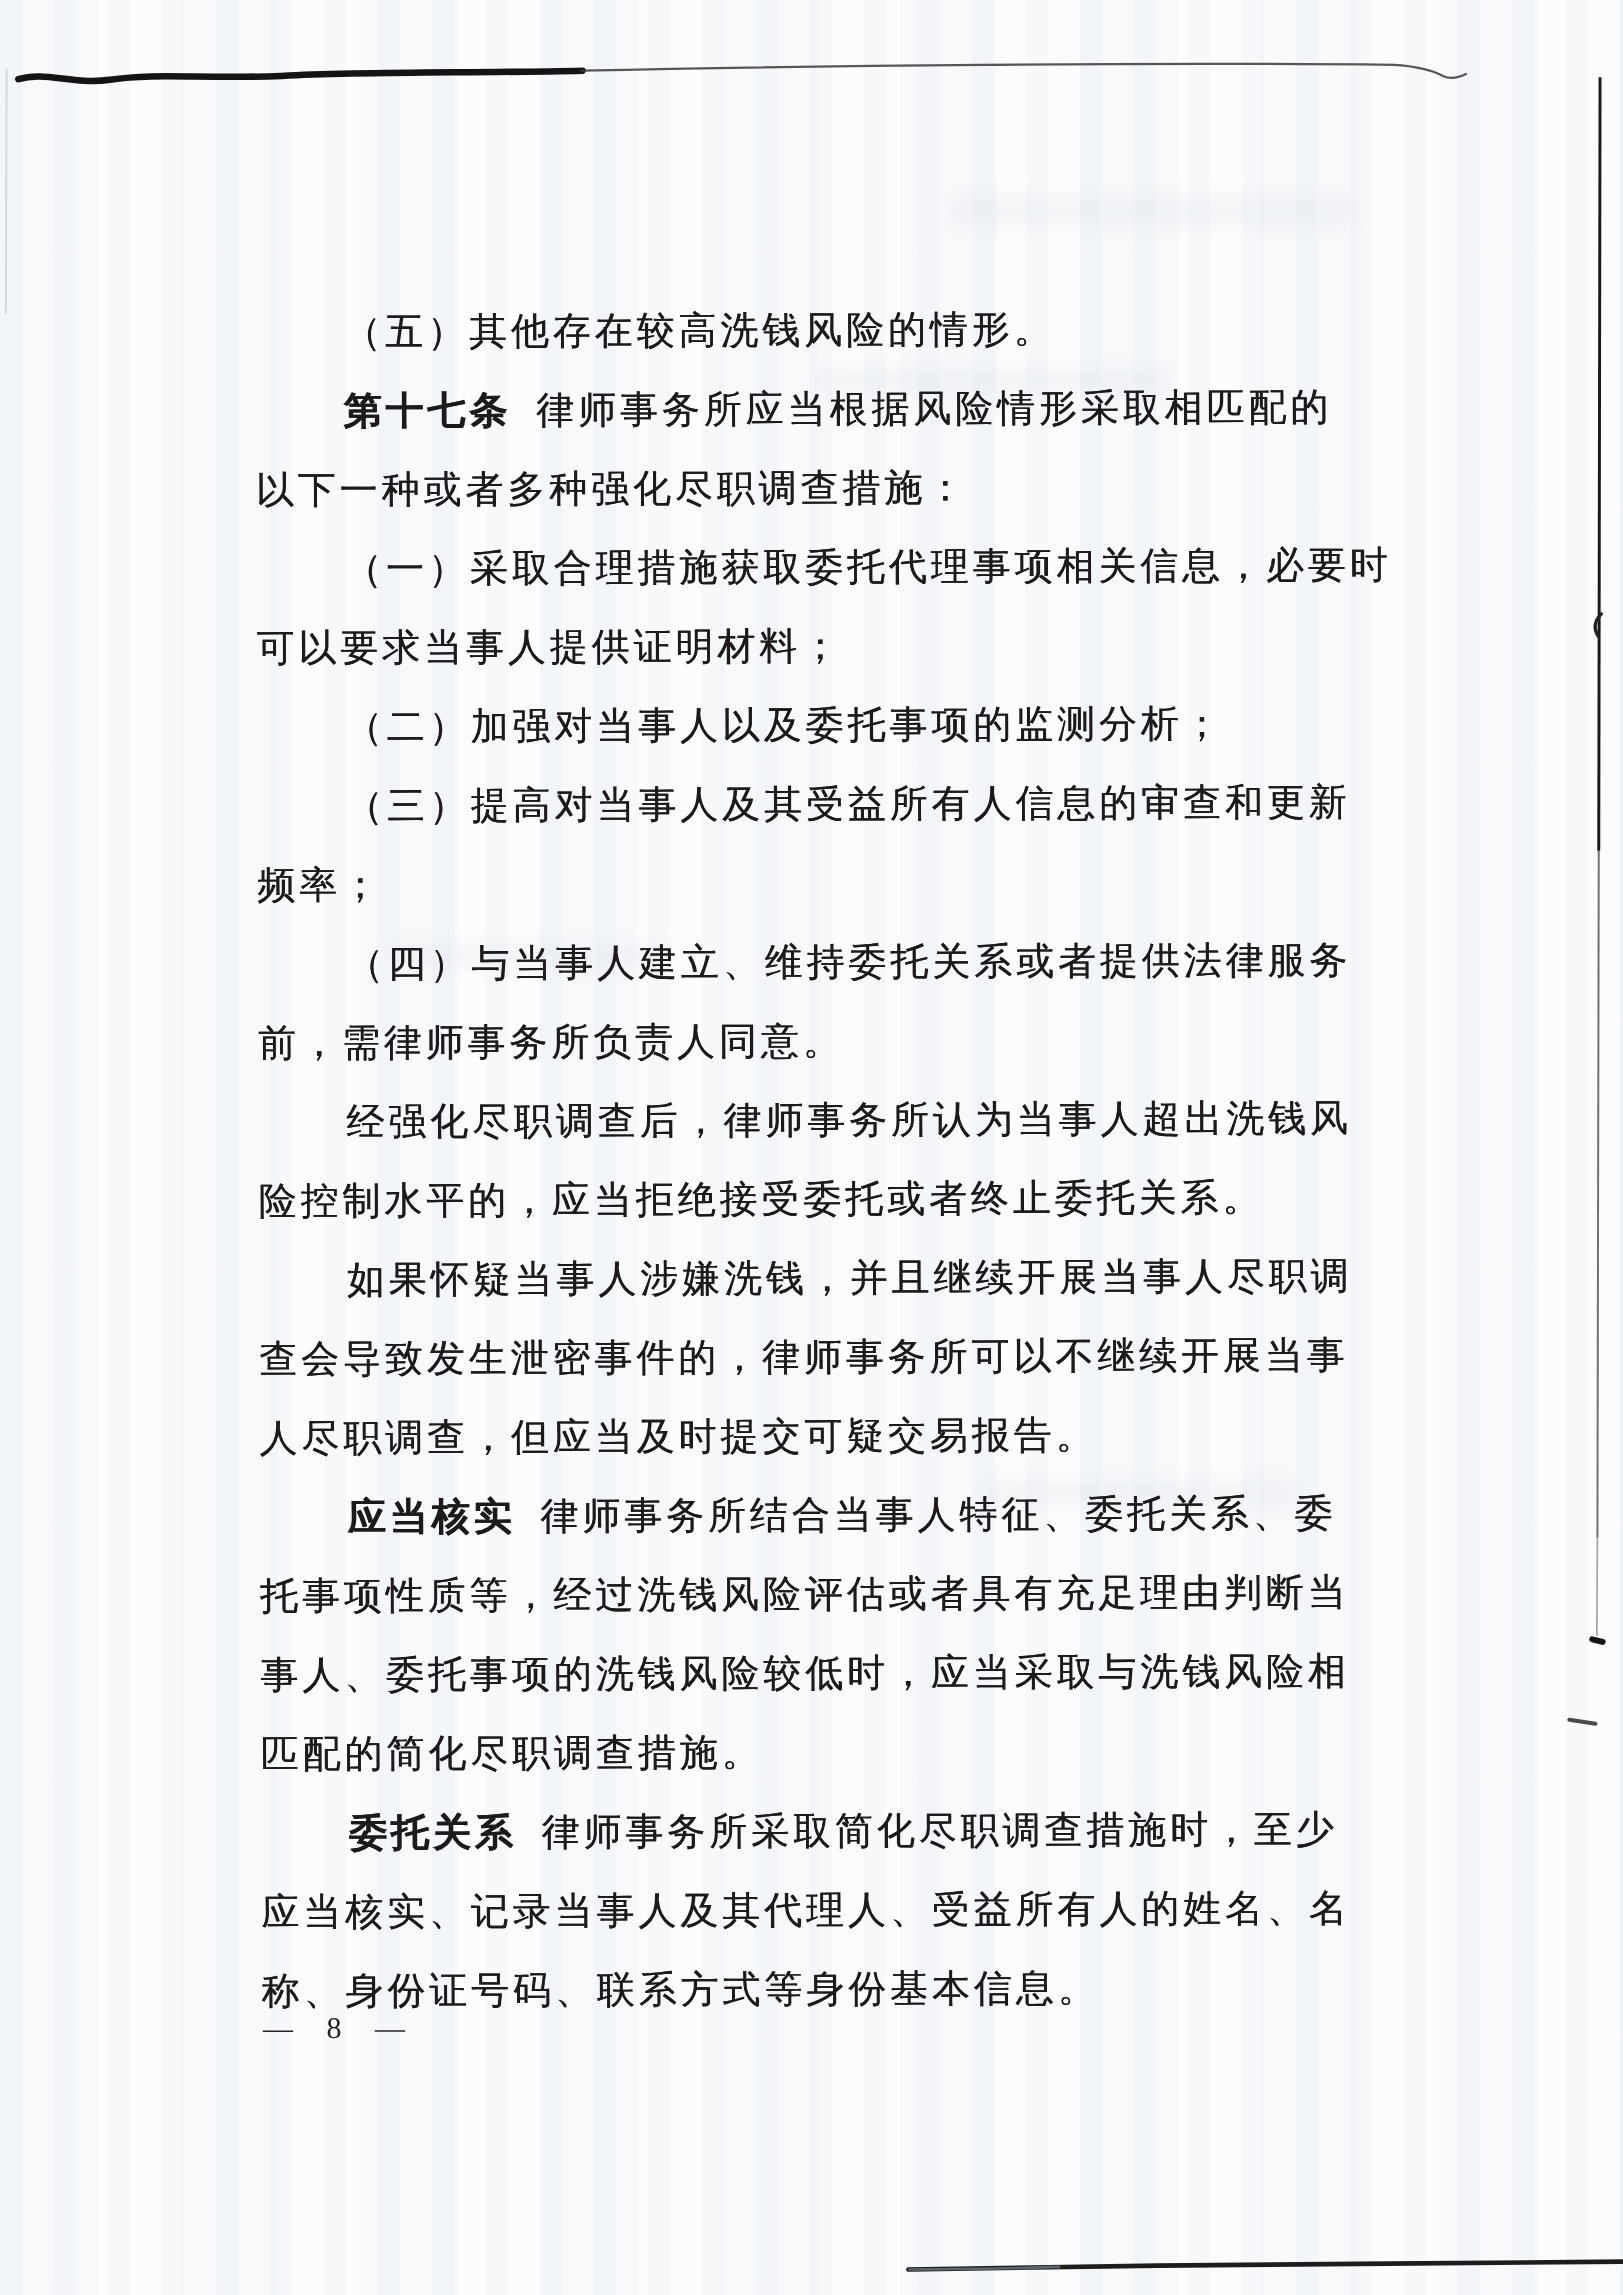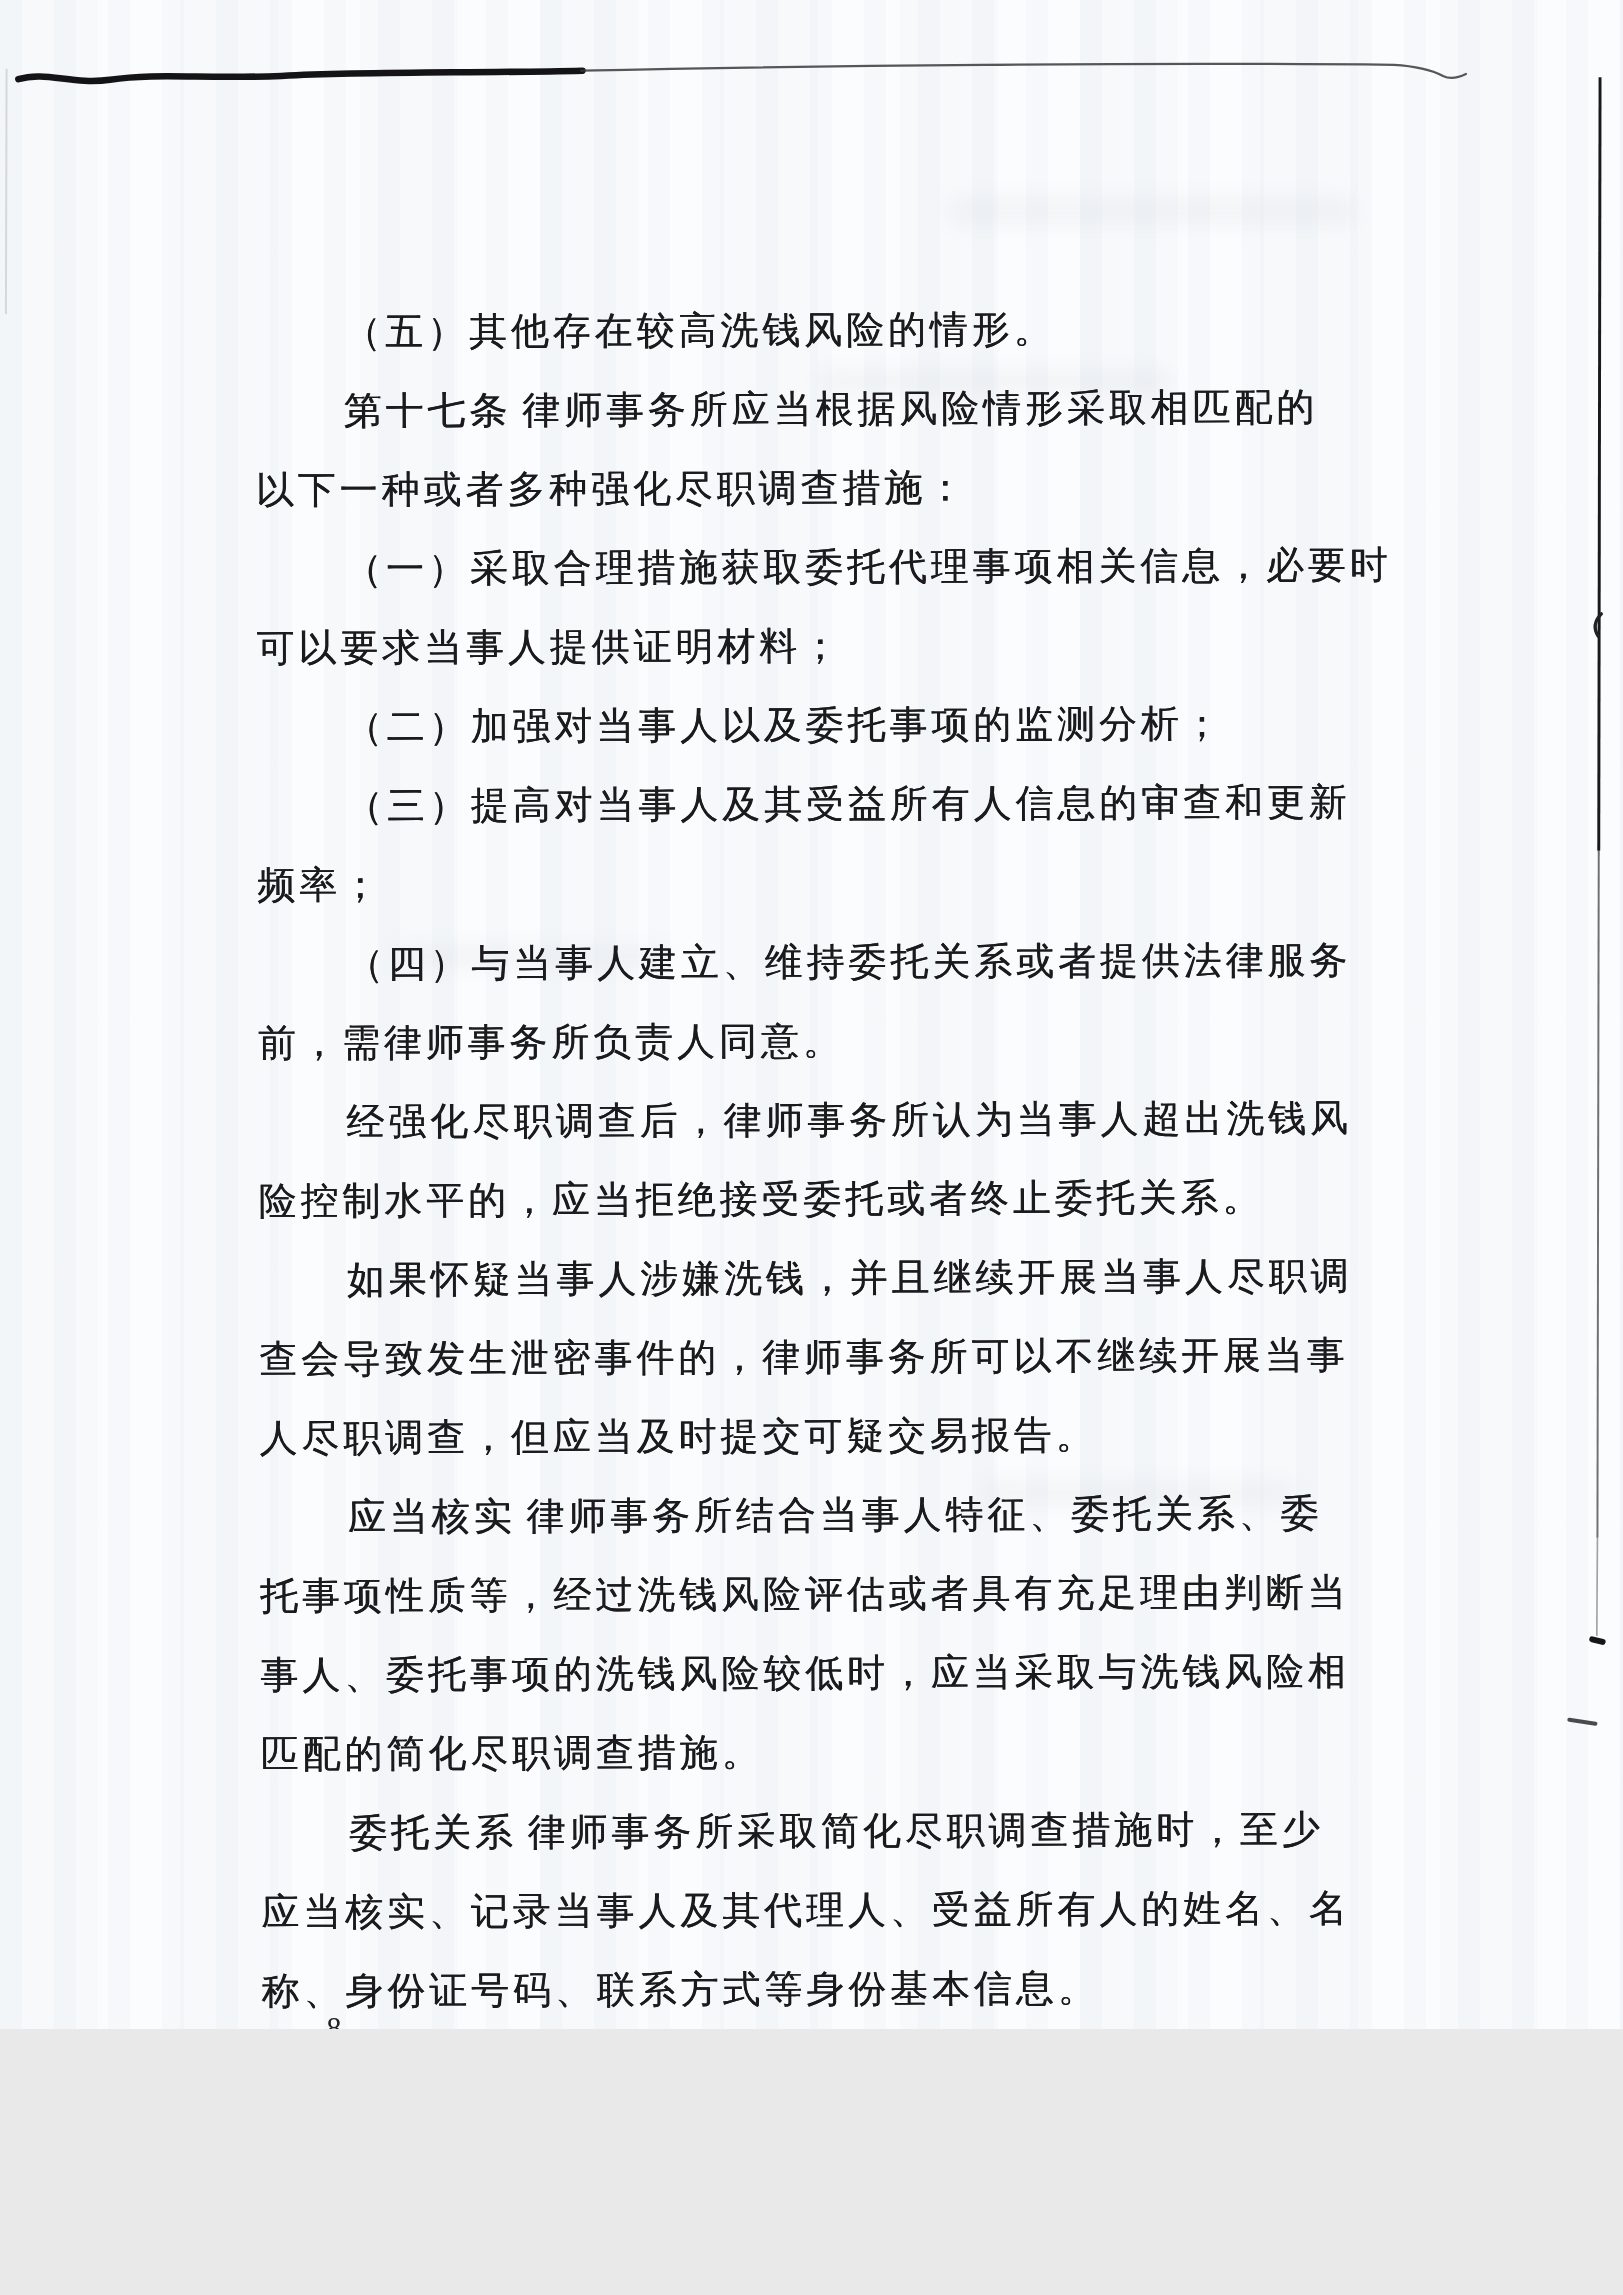--- a/index.html
+++ b/index.html
@@ -1,18 +1,18 @@
 <!DOCTYPE html>
 <html style="font-size:10.5px"><head>
 <meta charset="utf-8">
 <style>
   html,body{margin:0;padding:0;background:#e9e9e9;}
   .page{
     position:relative;
-    width:1623px;height:2029px;
+    width:1623px;height:2295px;
     margin:0 auto;
     overflow:hidden;
     background:
       repeating-linear-gradient(90deg, rgba(203,214,228,0.10) 0 22px, rgba(255,255,255,0) 22px 54px),
       repeating-linear-gradient(90deg, rgba(196,208,224,0.07) 0 98px, rgba(255,255,255,0) 98px 180px),
       #fbfcfd;
     font-family:"Liberation Serif","DejaVu Serif",serif;
     color:#1b1b1d;
   }
   .content{
@@ -24,21 +24,21 @@
   }
   .line{
     height:79px;
     line-height:79px;
     font-size:38px;
     letter-spacing:3.9px;
     white-space:nowrap;
     text-shadow:0.4px 0 0 currentColor;
   }
   .line.indent{padding-left:88px;}
-  .term{font-weight:400;margin-right:11px;text-shadow:0.7px 0 0 currentColor;}
+  .term{font-weight:700;margin-right:25px;text-shadow:0.7px 0 0 currentColor;}
   .page-number{
     position:absolute;
     left:263px;top:2011px;
     font-size:30px;
     letter-spacing:13px;
     color:#222326;
     transform:rotate(-0.2deg);
   }
   .artifacts{position:absolute;left:0;top:0;pointer-events:none;}
   .smudge{

